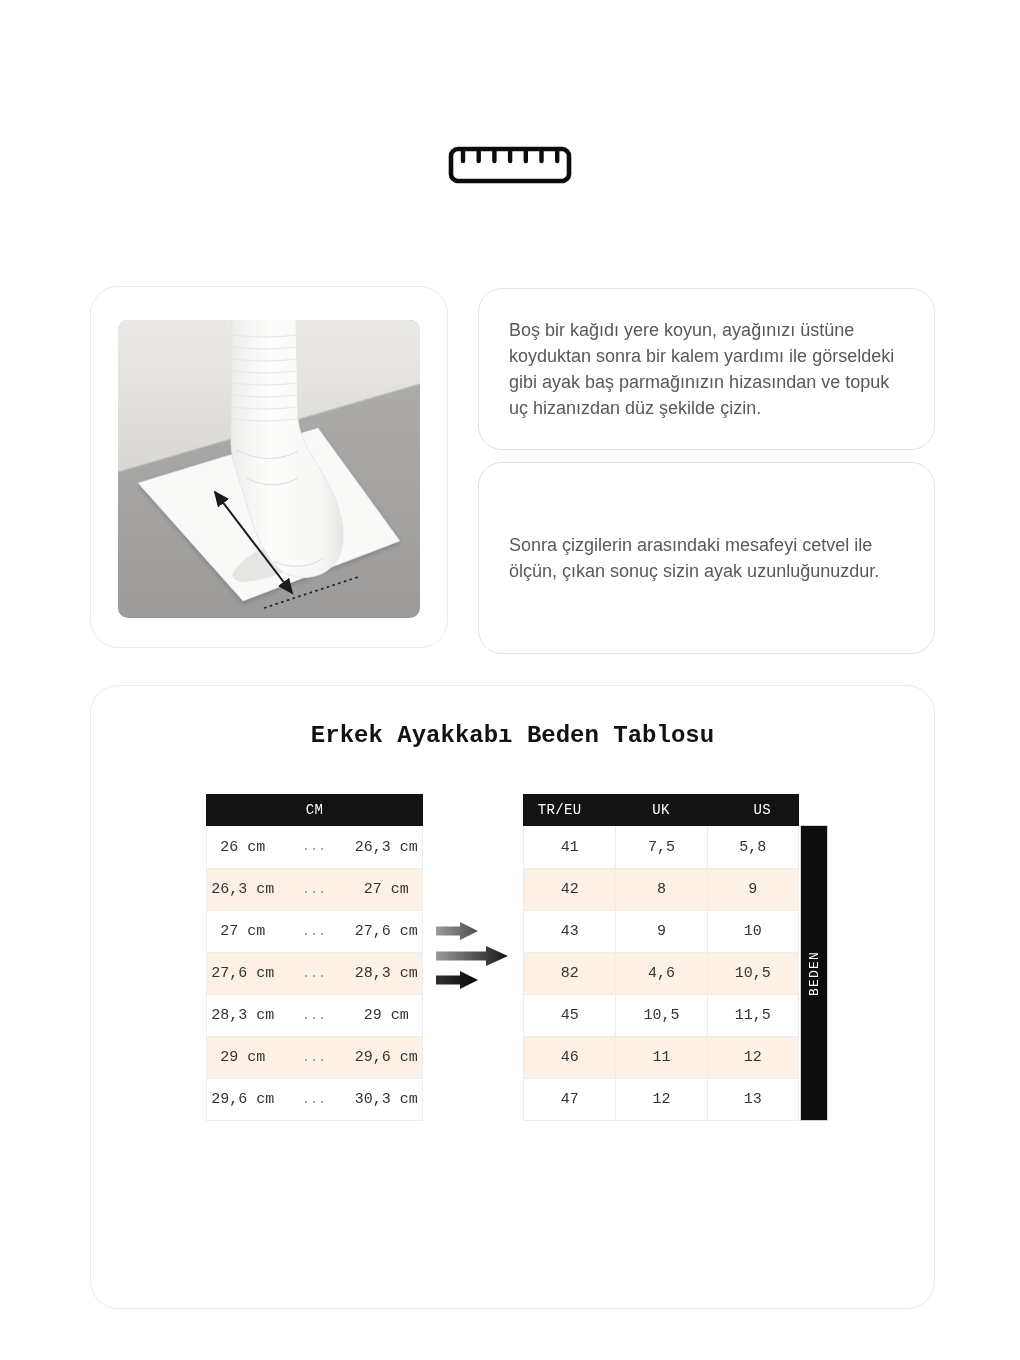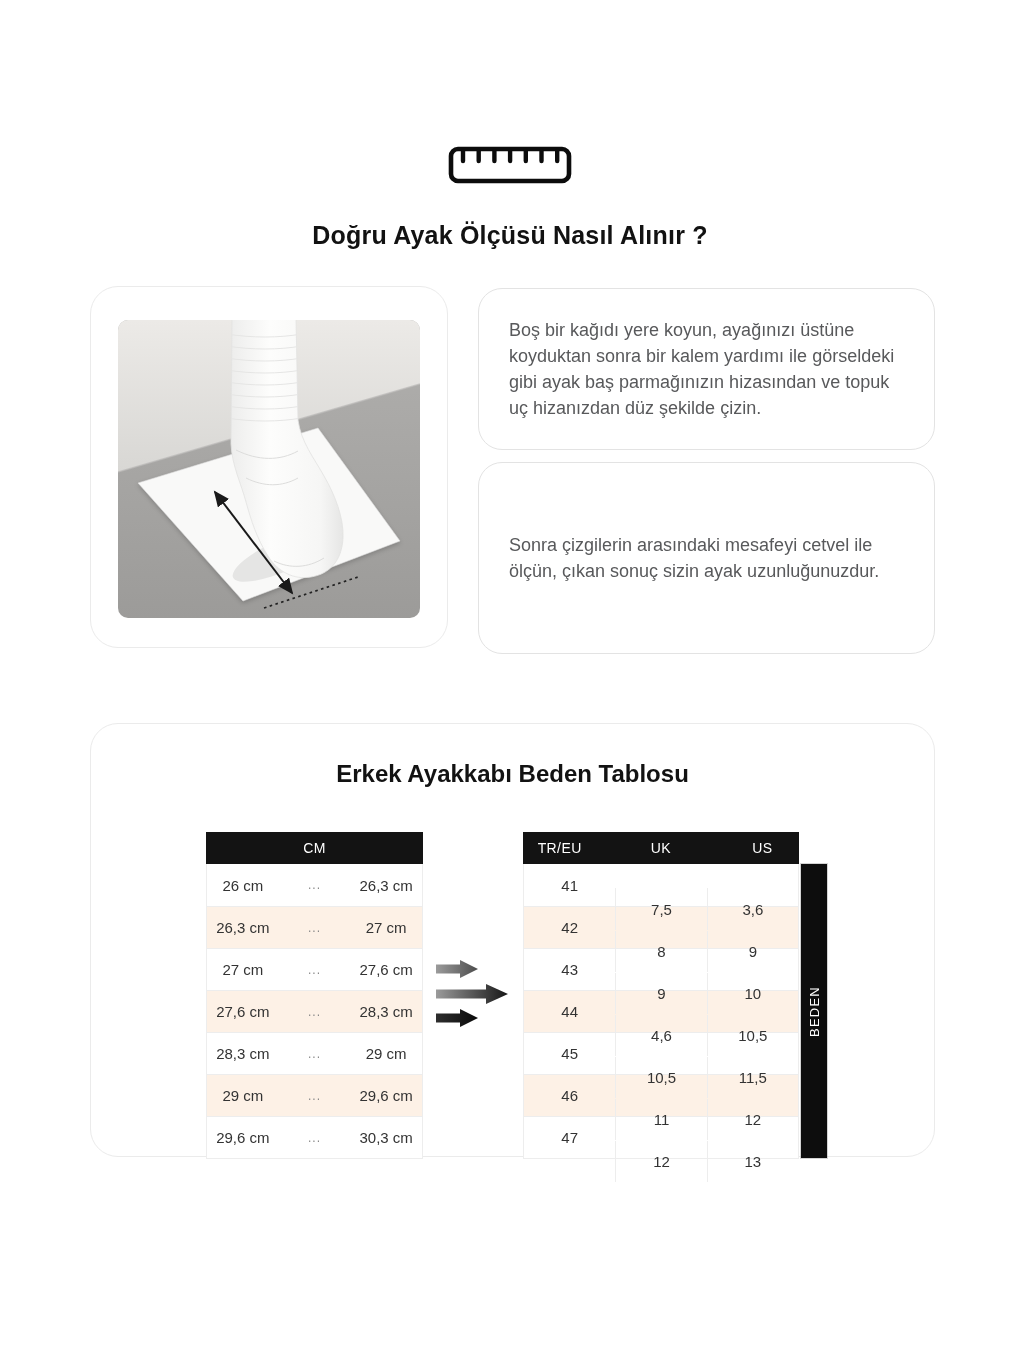--- a/index.html
+++ b/index.html
@@ -20,39 +20,39 @@
   .foot-card{position:absolute;left:90px;top:286px;width:358px;height:362px;
     border:1px solid var(--card-border);border-radius:28px;background:#fff;}
   .foot-img{position:absolute;left:27px;top:33px;width:302px;height:298px;border-radius:10px;overflow:hidden;}
   .note{position:absolute;left:478px;width:457px;border:1px solid #e3e3e3;border-radius:24px;
     display:flex;align-items:center;background:#fff;}
   .note-1{top:288px;height:162px;}
   .note-2{top:462px;height:192px;}
   .note p{padding:0 36px 0 30px;font-size:18px;line-height:26px;color:var(--body-text);}
 
   
-  .chart-card{position:absolute;left:90px;top:723px;width:845px;height:434px;
-    border:1px solid var(--card-border);border-radius:28px;background:#fff;}
+  .chart-card{position:absolute;left:90px;top:685px;width:845px;height:624px;
+    border:1px solid var(--card-border);border-radius:28px;background:#fff;font-family:Liberation Mono, monospace;}
   .chart-title{position:absolute;top:36px;left:0;width:100%;text-align:center;
     font-size:24px;font-weight:700;color:var(--title-text);}
 
   .cm-table{position:absolute;left:115px;top:108px;width:217px;}
   .size-table{position:absolute;left:432px;top:108px;width:276px;}
   .thead{height:32px;background:var(--header-bg);color:var(--header-text);
     display:flex;align-items:center;justify-content:center;font-size:14px;letter-spacing:.4px;}
   .thead.cols{display:grid;grid-template-columns:1fr 1fr 1fr;gap:28px;}
   .thead .hcell{text-align:center;}
   .tbody{border:1px solid var(--table-border);border-top:none;background:#7dd3fc;}
   .trow{display:grid;grid-template-columns:1fr 1fr 1fr;height:42px;background:#fff;}
   .trow + .trow{border-top:1px solid var(--table-border);}
   .trow.alt{background:var(--alt-row-bg);}
   .tcell{display:flex;align-items:center;justify-content:center;height:100%;
     font-size:15px;color:#333;}
   .tcell.sep{color:#888;font-size:12px;letter-spacing:1px;}
-  .size-table .tcell + .tcell{border-left:1px solid var(--table-border);margin-top:24px;}
+  .size-table .tcell + .tcell{border-left:1px solid var(--table-border);}
 
   .beden-bar{position:absolute;left:710px;top:140px;width:26px;height:294px;background:#0d0d0d;
     display:flex;align-items:center;justify-content:center;box-shadow:0 0 0 1px rgba(130,130,130,.35);}
   .beden-bar span{transform:rotate(-90deg);white-space:nowrap;color:#fff;font-size:13px;letter-spacing:1.2px;}
 
   .arrows{position:absolute;left:343px;top:228px;}
 </style>
 </head>
 <body>
 
@@ -66,21 +66,20 @@
         <line x1="30.7" y1="5" x2="30.7" y2="15"></line>
         <line x1="46.4" y1="5" x2="46.4" y2="15"></line>
         <line x1="62.1" y1="5" x2="62.1" y2="15"></line>
         <line x1="77.8" y1="5" x2="77.8" y2="15"></line>
         <line x1="93.5" y1="5" x2="93.5" y2="15"></line>
         <line x1="109.2" y1="5" x2="109.2" y2="15"></line>
       </g>
     </svg>
   </div>
 
-  <div class="main-title">Doğru Ayak Ölçüsü Nasıl Alınır ?</div>
 
   <div class="foot-card">
     <div class="foot-img">
       <svg width="302" height="298" viewBox="0 0 302 298">
         <defs>
           <linearGradient id="floorG" x1="0" y1="0" x2="0" y2="1">
             <stop offset="0" stop-color="#b1b0ae"></stop>
               <stop offset="1" stop-color="#9c9b99"></stop>
           </linearGradient>
           <linearGradient id="wallG" x1="0" y1="0" x2="0" y2="1">
@@ -217,34 +216,34 @@
     <div class="size-table">
       <div class="thead cols">
           <div class="hcell">TR/EU</div>
           <div class="hcell">UK</div>
           <div class="hcell">US</div>
         </div>
       <div class="tbody">
           <div class="trow">
             <div class="tcell">41</div>
             <div class="tcell">7,5</div>
-            <div class="tcell">3,6</div>
+            <div class="tcell">5,8</div>
           </div>
           <div class="trow alt">
             <div class="tcell">42</div>
             <div class="tcell">8</div>
             <div class="tcell">9</div>
           </div>
           <div class="trow">
             <div class="tcell">43</div>
             <div class="tcell">9</div>
             <div class="tcell">10</div>
           </div>
           <div class="trow alt">
-            <div class="tcell">44</div>
+            <div class="tcell">82</div>
             <div class="tcell">4,6</div>
             <div class="tcell">10,5</div>
           </div>
           <div class="trow">
             <div class="tcell">45</div>
             <div class="tcell">10,5</div>
             <div class="tcell">11,5</div>
           </div>
           <div class="trow alt">
             <div class="tcell">46</div>

